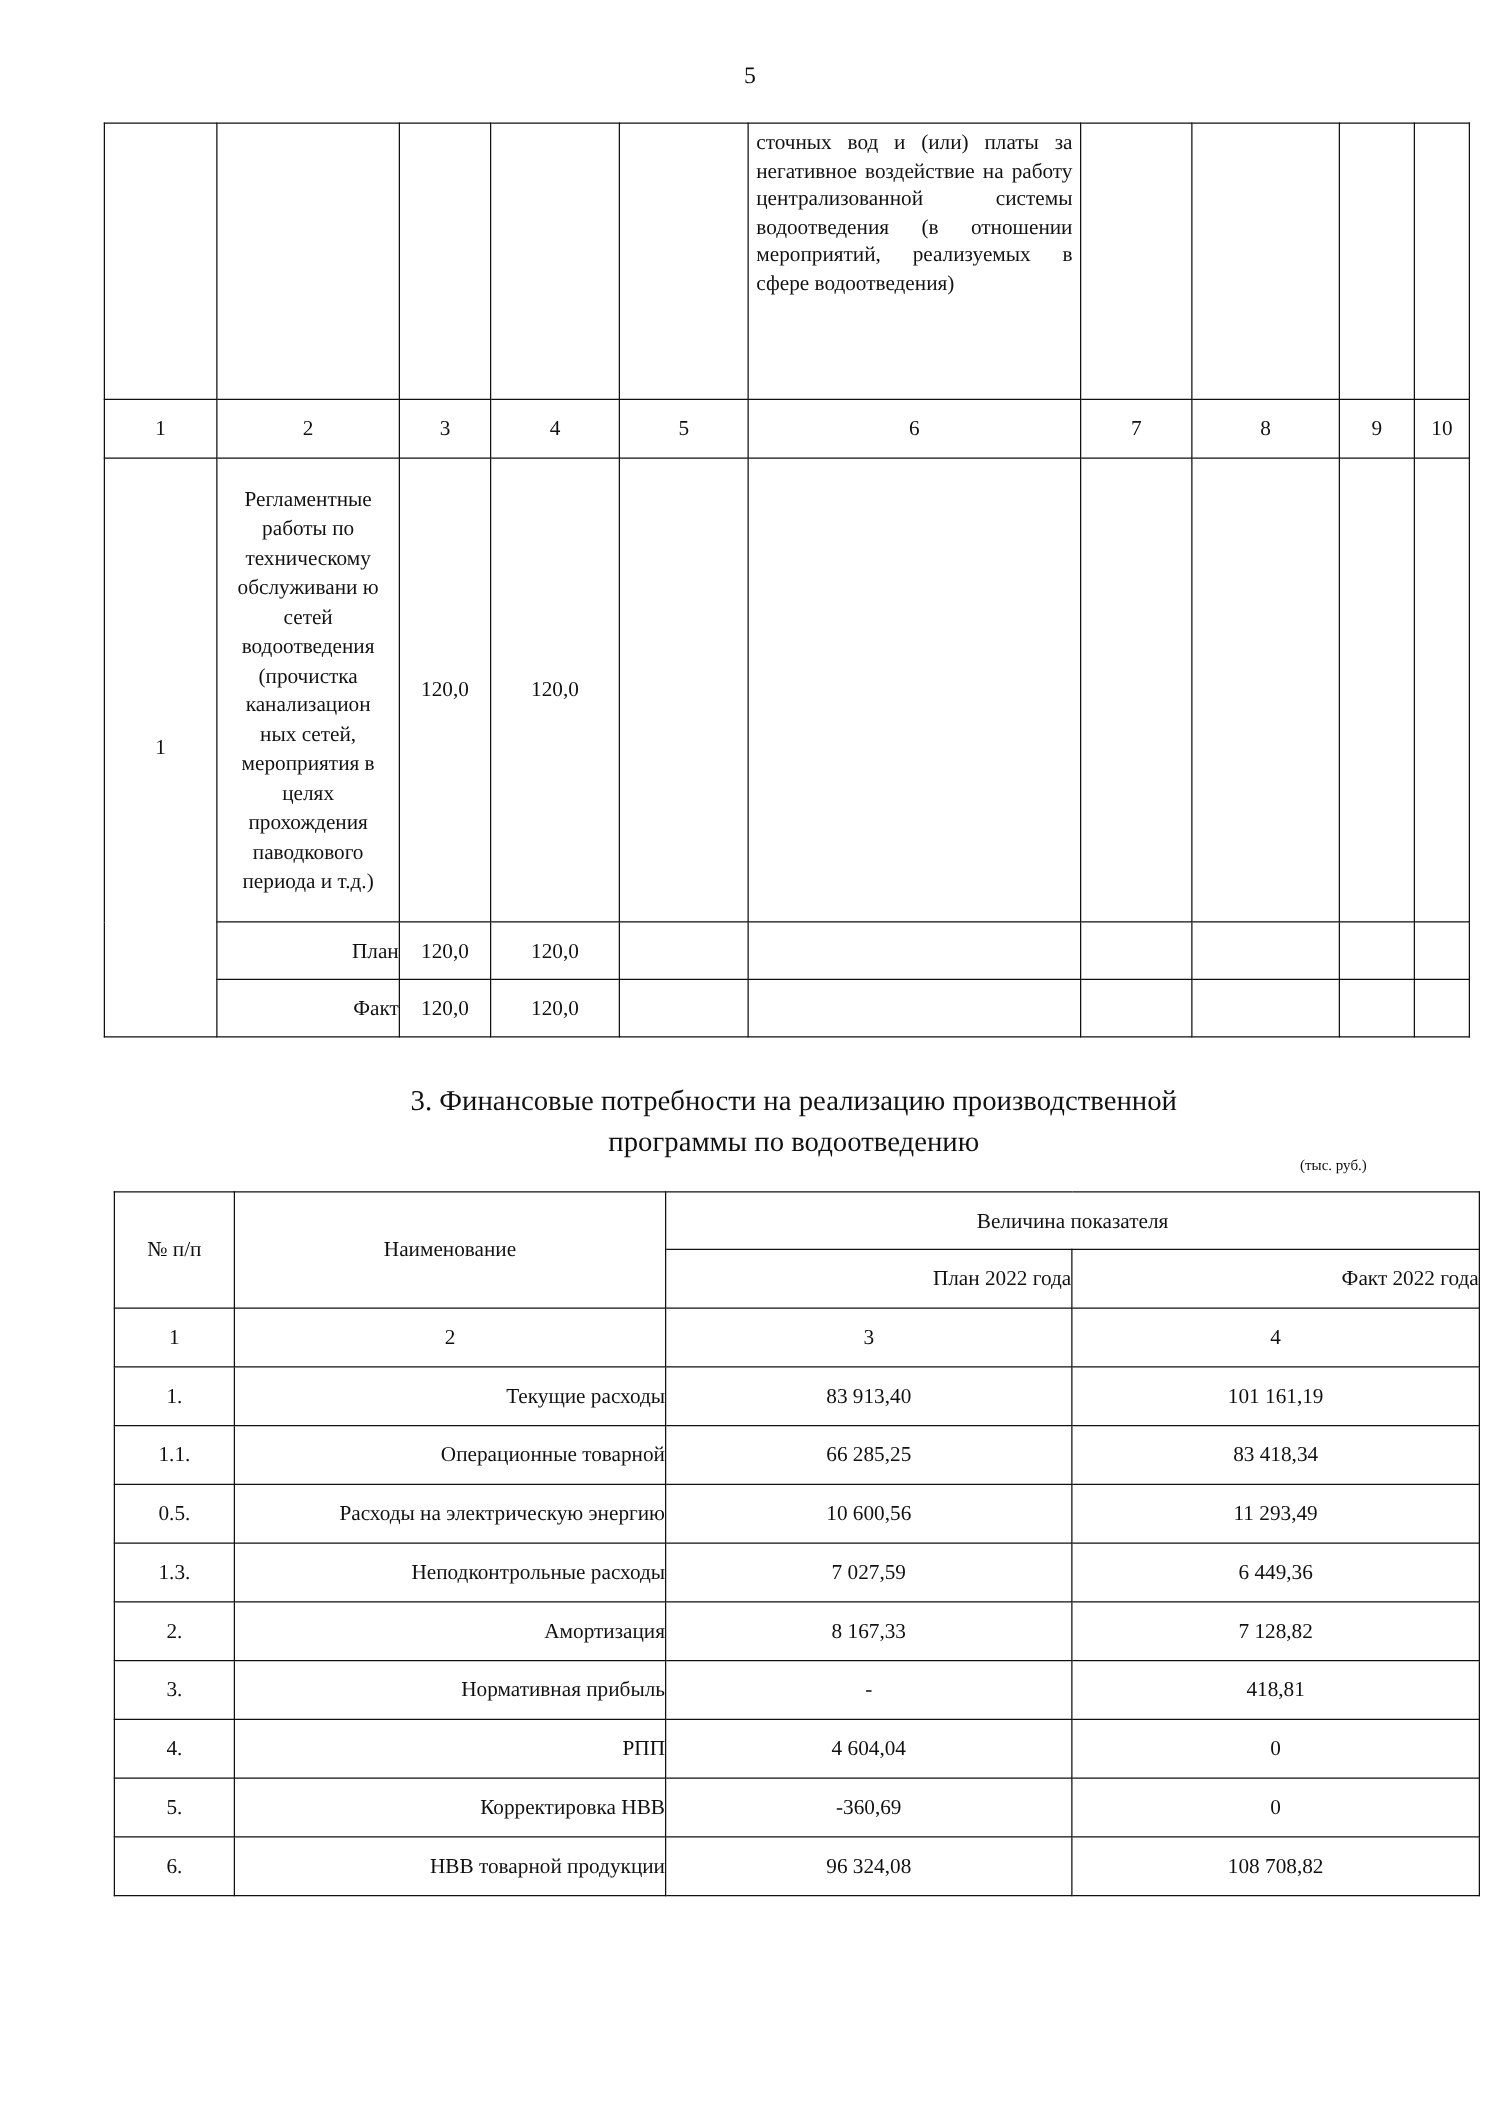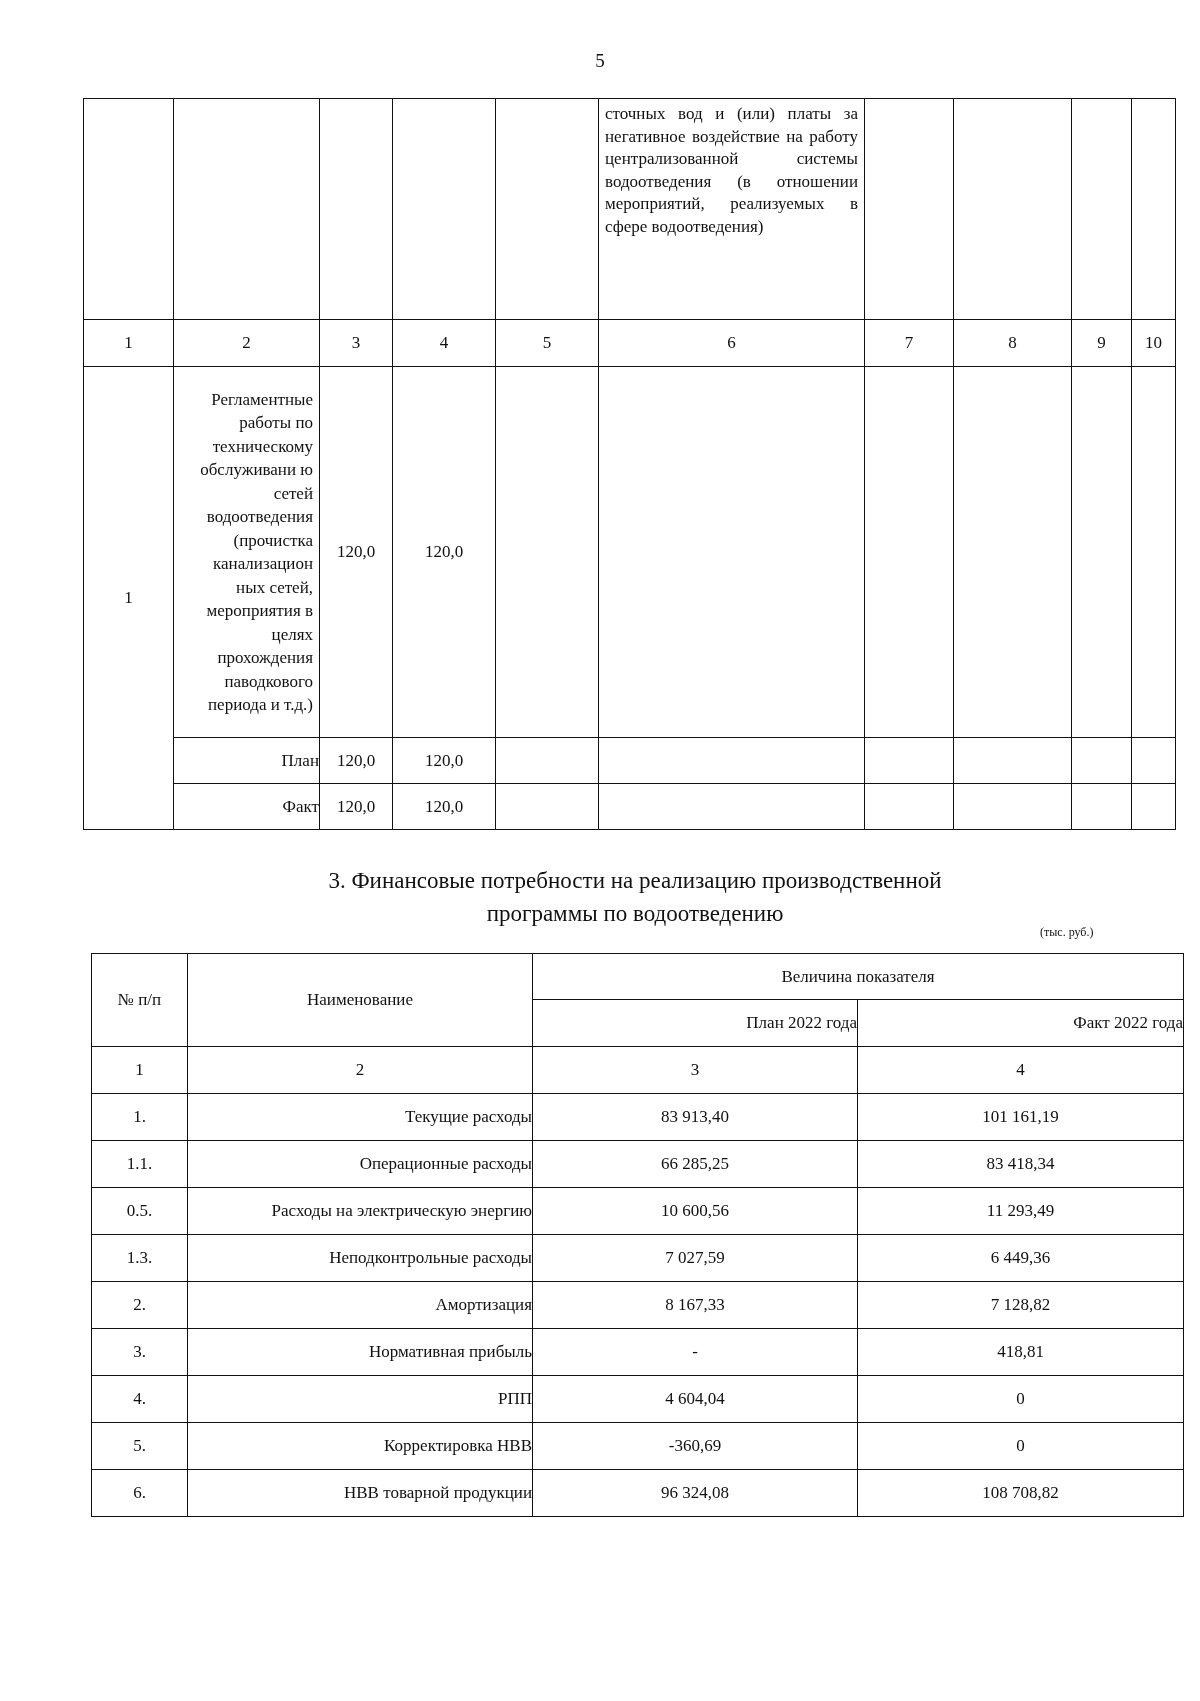--- a/index.html
+++ b/index.html
@@ -7,21 +7,21 @@
     .page-number { position: absolute; top: 50px; left: 0; width: 1200px; text-align: center; font-size: 19px; }
     table { border-collapse: collapse; position: absolute; }
     td { border: 1.5px solid #111; padding: 0; font-size: 17px; vertical-align: middle; }
     
     #t1 { left: 83px; top: 98px; width: 1092px; table-layout: fixed; }
     #t1 .hdr td { height: 212px; }
     #t1 .nums td { height: 46px; text-align: center; }
     #t1 .main td { height: 350px; }
     #t1 .sub td { height: 45px; }
     .just { text-align: justify; padding: 4px 6px 4px 6px; line-height: 22.5px; vertical-align: top; }
-    .desc { padding: 10px 6px; line-height: 23.5px; text-align: right; font-family: Liberation Serif, serif; }
+    .desc { padding: 10px 6px; line-height: 23.5px; text-align: center; font-family: Liberation Serif, serif; }
     .c { text-align: center; }
     .l { text-align: right; padding-left: 7px; }
     
     .sec-title { position: absolute; top: 864px; left: 0; width: 1270px; text-align: center; font-size: 23px; line-height: 33px; }
     .units { position: absolute; top: 925px; left: 1040px; font-size: 12px; }
     
     #t2 { left: 91px; top: 953px; width: 1092px; table-layout: fixed; }
     #t2 td { height: 46px; }
     #t2 .h1 td { height: 45px; }
     #t2 .h2 td { height: 46px; text-align: right; }
@@ -136,21 +136,21 @@
     <td class="c">4</td>
   </tr>
   <tr>
     <td class="c">1.</td>
     <td class="l">Текущие расходы</td>
     <td class="c">83 913,40</td>
     <td class="c">101 161,19</td>
   </tr>
   <tr>
     <td class="c">1.1.</td>
-    <td class="l">Операционные расходы</td>
+    <td class="l">Операционные товарной</td>
     <td class="c">66 285,25</td>
     <td class="c">83 418,34</td>
   </tr>
   <tr>
     <td class="c">0.5.</td>
     <td class="l">Расходы на электрическую энергию</td>
     <td class="c">10 600,56</td>
     <td class="c">11 293,49</td>
   </tr>
   <tr>

